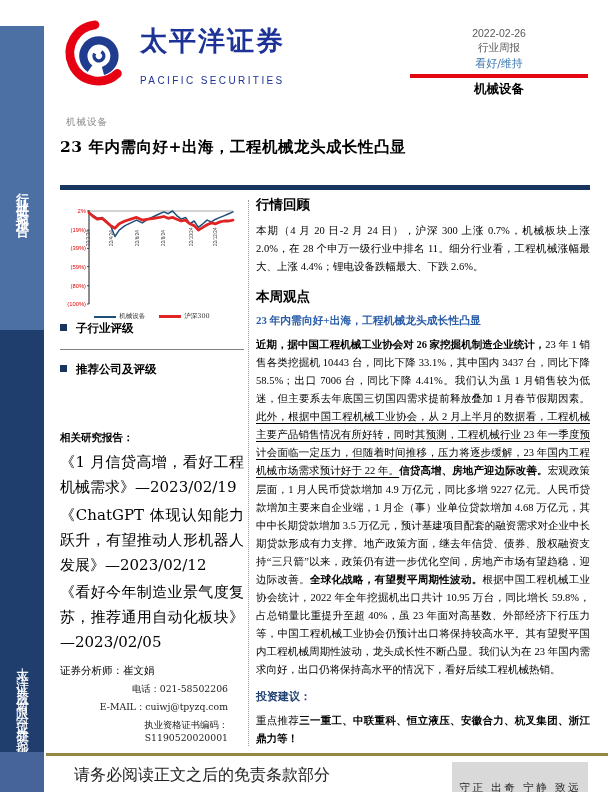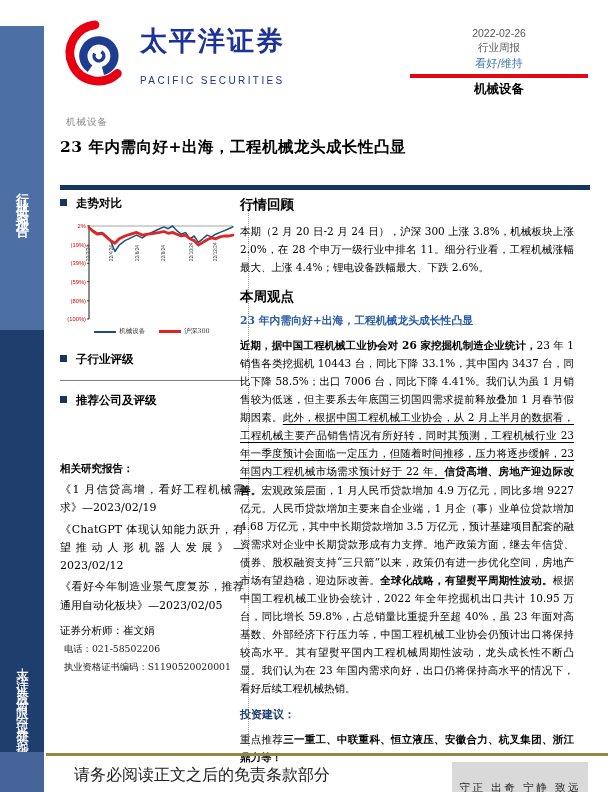--- a/index.html
+++ b/index.html
@@ -22,37 +22,37 @@
   .hdr-rating{font-size:11px;color:#3A76B0;line-height:16px;}
   .hdr-redrule{width:178px;height:4px;background:#E30613;margin:2px 0 3px;}
   .hdr-industry{font-size:12.5px;font-weight:bold;color:#000;}
 
   .eyebrow{position:absolute;left:66px;top:116px;font-size:9.5px;color:#8a8a8a;letter-spacing:1px;}
   .doc-title{position:absolute;left:60px;top:137px;width:530px;font-size:15.5px;font-weight:bold;letter-spacing:0.5px;}
   .rule-navy{position:absolute;left:60px;top:185px;width:530px;height:5px;background:#17365D;}
 
   
   .col-left{position:absolute;left:60px;top:196px;width:184px;}
-  .col-right{position:absolute;left:240px;top:196px;width:334px;}
+  .col-right{position:absolute;left:256px;top:196px;width:334px;font-family:Liberation Serif, serif;}
   .col-divider{position:absolute;left:248px;top:200px;height:546px;border-left:1px dotted #999;}
 
   .sec-head{display:flex;align-items:flex-start;gap:9px;font-size:11.5px;font-weight:bold;}
   .bullet{width:7px;height:7px;background:#17365D;flex:none;margin-top:3px;}
 
   .legend{display:flex;justify-content:center;gap:14px;align-items:center;font-size:6.5px;color:#333;margin-top:2px;}
   .legend .item{display:flex;align-items:center;gap:3px;}
   .sw{width:22px;}
   .sw-0{height:2px;}
   .sw-1{height:3.5px;}
 
   .col-rule{border:0;border-top:1px solid #808080;margin:13px 0 12px;}
   .related-h{font-size:10.5px;font-weight:bold;margin:54px 0 5px;}
-  .report{font-size:11px;line-height:1.66;text-align:justify;margin-bottom:3px;}
+  .report{font-size:15px;line-height:1.66;text-align:justify;margin-bottom:3px;}
   .analyst-name{font-size:10.5px;font-weight:normal;margin:9px 0 2px;}
-  .contact{font-size:9.3px;margin:5px 4px;color:#1a1a1a;}
+  .contact{font-size:9.3px;margin:5px 16px;color:#1a1a1a;text-align:right;}
 
   .main-h{font-size:13.5px;font-weight:bold;margin:0 0 8px;}
   .main-h2{font-size:13.5px;font-weight:bold;margin:12px 0 8px;}
   .para{font-size:10.5px;line-height:1.72;text-align:justify;margin:0;}
   .para u{text-underline-offset:3px;}
   .subtitle{color:#2A5DA8;font-weight:bold;font-size:10.8px;margin:0 0 8px;}
   .advice-h{color:#1F4070;font-size:11px;font-weight:bold;margin:10px 0 8px;}
 
   
   .rule-gold{position:absolute;left:46px;top:753px;width:562px;height:2.5px;background:#938742;}
@@ -92,24 +92,20 @@
     <div class="hdr-redrule"></div>
     <div class="hdr-industry">机械设备</div>
   </div>
 
   <div class="eyebrow">机械设备</div>
   <div class="doc-title">23 年内需向好+出海，工程机械龙头成长性凸显</div>
   <div class="rule-navy"></div>
   <div class="col-divider"></div>
 
   <div class="col-left">
-    <div class="sec-head">
-      <span class="bullet"></span>
-      <span>走势对比</span>
-    </div>
 
     <svg width="180" height="106" style="margin:8px 0 0 1px;display:block;">
         <text x="25" y="9" text-anchor="end" font-size="5.8" fill="#E00000" font-family="Liberation Sans, sans-serif">2%</text>
         <line x1="26" y1="7" x2="28" y2="7" stroke="#000" stroke-width="0.7"></line>
         <text x="25" y="28.147058823529413" text-anchor="end" font-size="5.8" fill="#E00000" font-family="Liberation Sans, sans-serif">(19%)</text>
         <line x1="26" y1="26.147058823529413" x2="28" y2="26.147058823529413" stroke="#000" stroke-width="0.7"></line>
         <text x="25" y="46.38235294117647" text-anchor="end" font-size="5.8" fill="#E00000" font-family="Liberation Sans, sans-serif">(39%)</text>
         <line x1="26" y1="44.38235294117647" x2="28" y2="44.38235294117647" stroke="#000" stroke-width="0.7"></line>
         <text x="25" y="64.61764705882354" text-anchor="end" font-size="5.8" fill="#E00000" font-family="Liberation Sans, sans-serif">(59%)</text>
         <line x1="26" y1="62.61764705882353" x2="28" y2="62.61764705882353" stroke="#000" stroke-width="0.7"></line>
@@ -133,47 +129,48 @@
       <span class="item">
         <span class="sw sw-0 legend-swatch" style="background: rgb(31, 78, 121);"></span>
         <span>机械设备</span>
       </span>
       <span class="item">
         <span class="sw sw-1 legend-swatch" style="background: rgb(224, 36, 36);"></span>
         <span>沪深300</span>
       </span>
     </div>
 
-    <div class="sec-head" style="margin-top:16px;">
+    <div class="sec-head" style="margin-top:0;">
       <span class="bullet"></span>
       <span>子行业评级</span>
     </div>
 
     <hr class="col-rule">
 
     <div class="sec-head">
       <span class="bullet"></span>
       <span>推荐公司及评级</span>
     </div>
 
     <div class="related-h">相关研究报告：</div>
     <div class="report">《1 月信贷高增，看好工程机械需求》—2023/02/19</div>
     <div class="report">《ChatGPT 体现认知能力跃升，有望推动人形机器人发展》—2023/02/12</div>
     <div class="report">《看好今年制造业景气度复苏，推荐通用自动化板块》—2023/02/05</div>
 
     <div>
       <div class="analyst-name">证券分析师：崔文娟</div>
       <div class="contact">电话：021-58502206</div>
+      <div class="contact">E-MAIL：cuiwj@tpyzq.com</div>
       <div class="contact">执业资格证书编码：S1190520020001</div>
     </div>
   </div>
 
   <div class="col-right">
     <div class="main-h">行情回顾</div>
-    <p class="para" style="margin-bottom:4px;">本期（2 月 20 日-2 月 24 日），沪深 300 上涨 3.8%，机械板块上涨 2.0%，在 28 个申万一级行业中排名 11。细分行业看，工程机械涨幅最大、上涨 4.4%；锂电设备跌幅最大、下跌 2.6%。</p>
+    <p class="para" style="margin-bottom:4px;">本期（4 月 20 日-2 月 24 日），沪深 300 上涨 0.7%，机械板块上涨 2.0%，在 28 个申万一级行业中排名 11。细分行业看，工程机械涨幅最大、上涨 4.4%；锂电设备跌幅最大、下跌 2.6%。</p>
 
     <div class="main-h2">本周观点</div>
     <div class="subtitle">23 年内需向好+出海，工程机械龙头成长性凸显</div>
 
     <p class="para"><b>近期，据中国工程机械工业协会对 26 家挖掘机制造企业统计，</b><span>23 年 1 销售各类挖掘机 10443 台，同比下降 33.1%，其中国内 3437 台，同比下降 58.5%；出口 7006 台，同比下降 4.41%。我们认为虽 1 月销售较为低迷，但主要系去年底国三切国四需求提前释放叠加 1 月春节假期因素。</span><u>此外，根据中国工程机械工业协会，从 2 月上半月的数据看，工程机械主要产品销售情况有所好转，同时其预测，工程机械行业 23 年一季度预计会面临一定压力，但随着时间推移，压力将逐步缓解，23 年国内工程机械市场需求预计好于 22 年。</u><b>信贷高增、房地产迎边际改善。</b><span>宏观政策层面，1 月人民币贷款增加 4.9 万亿元，同比多增 9227 亿元。人民币贷款增加主要来自企业端，1 月企（事）业单位贷款增加 4.68 万亿元，其中中长期贷款增加 3.5 万亿元，预计基建项目配套的融资需求对企业中长期贷款形成有力支撑。地产政策方面，继去年信贷、债券、股权融资支持“三只箭”以来，政策仍有进一步优化空间，房地产市场有望趋稳，迎边际改善。</span><b>全球化战略，有望熨平周期性波动。</b><span>根据中国工程机械工业协会统计，2022 年全年挖掘机出口共计 10.95 万台，同比增长 59.8%，占总销量比重提升至超 40%，虽 23 年面对高基数、外部经济下行压力等，中国工程机械工业协会仍预计出口将保持较高水平。其有望熨平国内工程机械周期性波动，龙头成长性不断凸显。我们认为在 23 年国内需求向好，出口仍将保持高水平的情况下，看好后续工程机械热销。</span></p>
 
     <div class="advice-h">投资建议：</div>
     <p class="para"><span>重点推荐</span><b>三一重工、中联重科、恒立液压、安徽合力、杭叉集团、浙江鼎力等！</b></p>
   </div>
 

